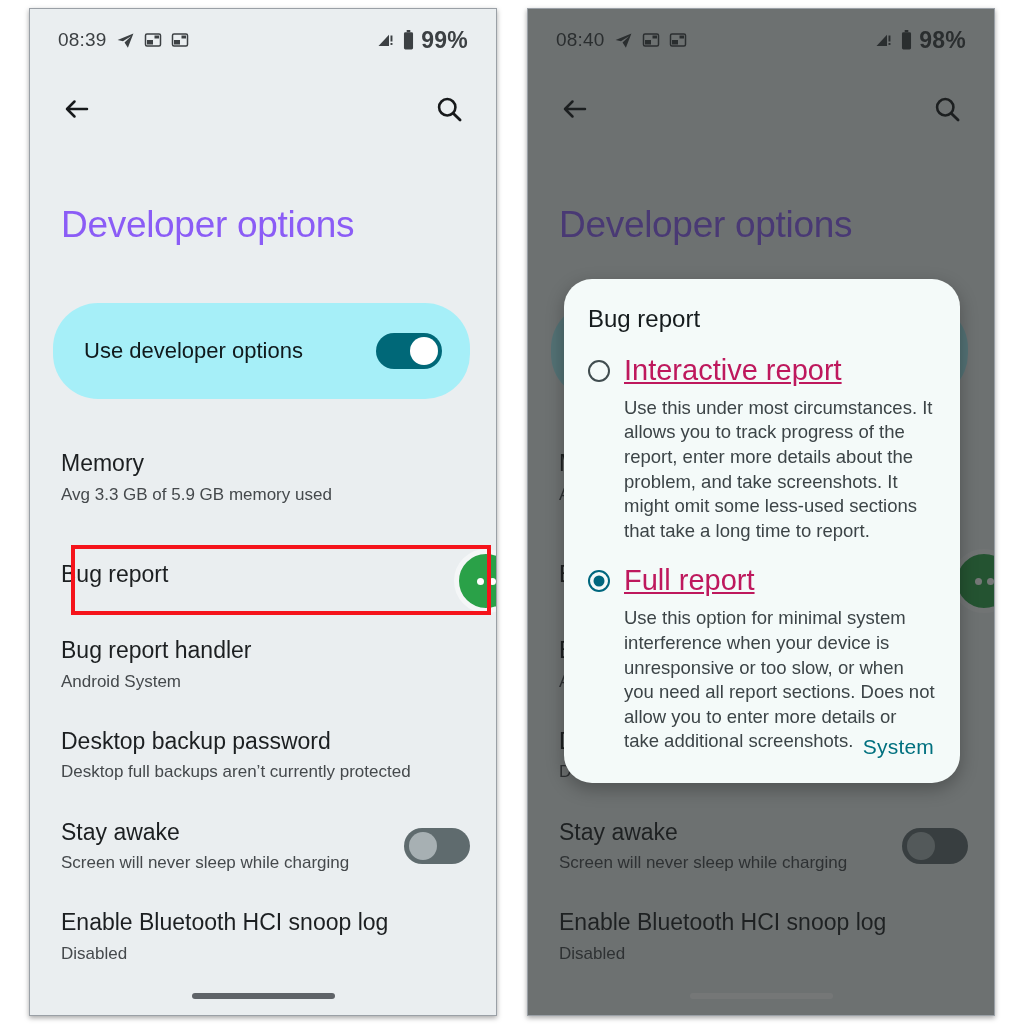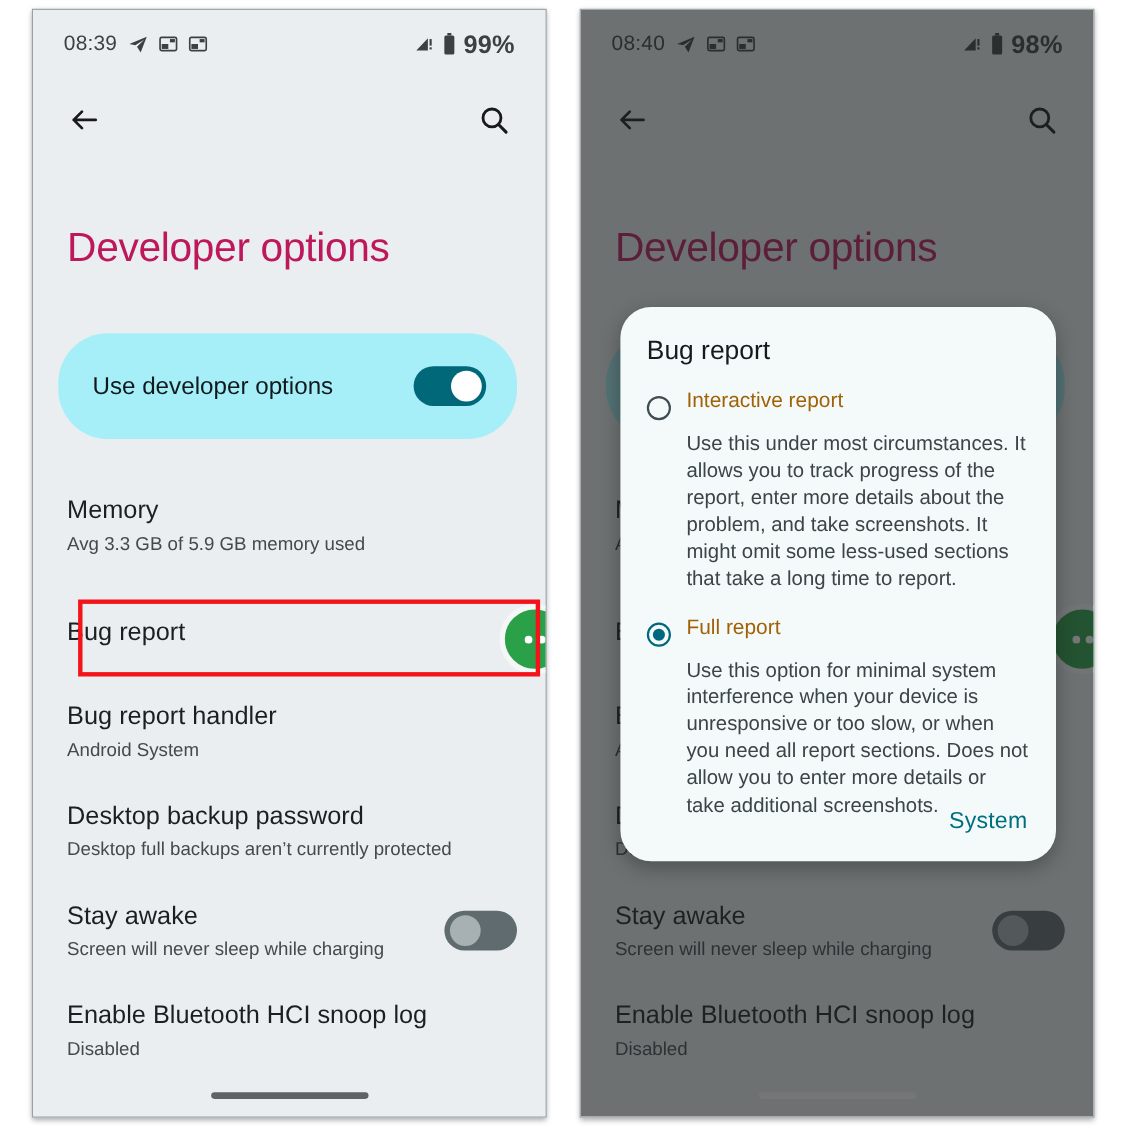--- a/index.html
+++ b/index.html
@@ -49,21 +49,21 @@
     position: absolute; top: 62px; left: 0; right: 0; height: 76px;
     display: flex; align-items: center; padding: 0 26px;
   }
   .appbar .spacer { flex: 1; }
   .icon-btn { display: inline-flex; align-items: center; justify-content: center;
               width: 42px; height: 42px; cursor: pointer; }
 
   
   .page-title {
     position: absolute; top: 195px; left: 31px;
-    font-size: 37px; font-weight: 400; color: #be185d;
+    font-size: 37px; font-weight: 400; color: #8b5cf6;
     letter-spacing: -.3px;
   }
 
   
   .master-card {
     position: absolute; left: 23px; top: 294px;
     width: 417px; height: 96px;
     background: #a6eff8;
     border-radius: 45px;
     display: flex; align-items: center;
@@ -141,21 +141,21 @@
     flex: none; width: 22px; height: 22px; border-radius: 50%;
     border: 2px solid #414d50; margin-top: 5px; margin-right: 14px;
     position: relative; background: transparent;
   }
   .radio.checked { border-color: #00677e; }
   .radio.checked::after {
     content: ""; position: absolute; left: 50%; top: 50%;
     width: 11px; height: 11px; border-radius: 50%; background: #00677e;
     transform: translate(-50%,-50%);
   }
-  .opt-head { font-size: 19px; color: #a16207; line-height: 1.1; }
+  .opt-head { font-size: 29px; color: #be185d; line-height: 1.1; text-decoration: underline; }
   .opt-body {
     font-size: 18.5px; color: #3c4447; line-height: 1.33;
     margin: 9px 0 0 0; padding-left: 36px;
   }
   .opt-block { margin-bottom: 22px; }
   .dlg-actions { position: absolute; right: 26px; bottom: 24px; }
   .dlg-actions .action {
     font-size: 21px; color: #00707f; cursor: pointer; letter-spacing: .2px;
   }
 </style>

